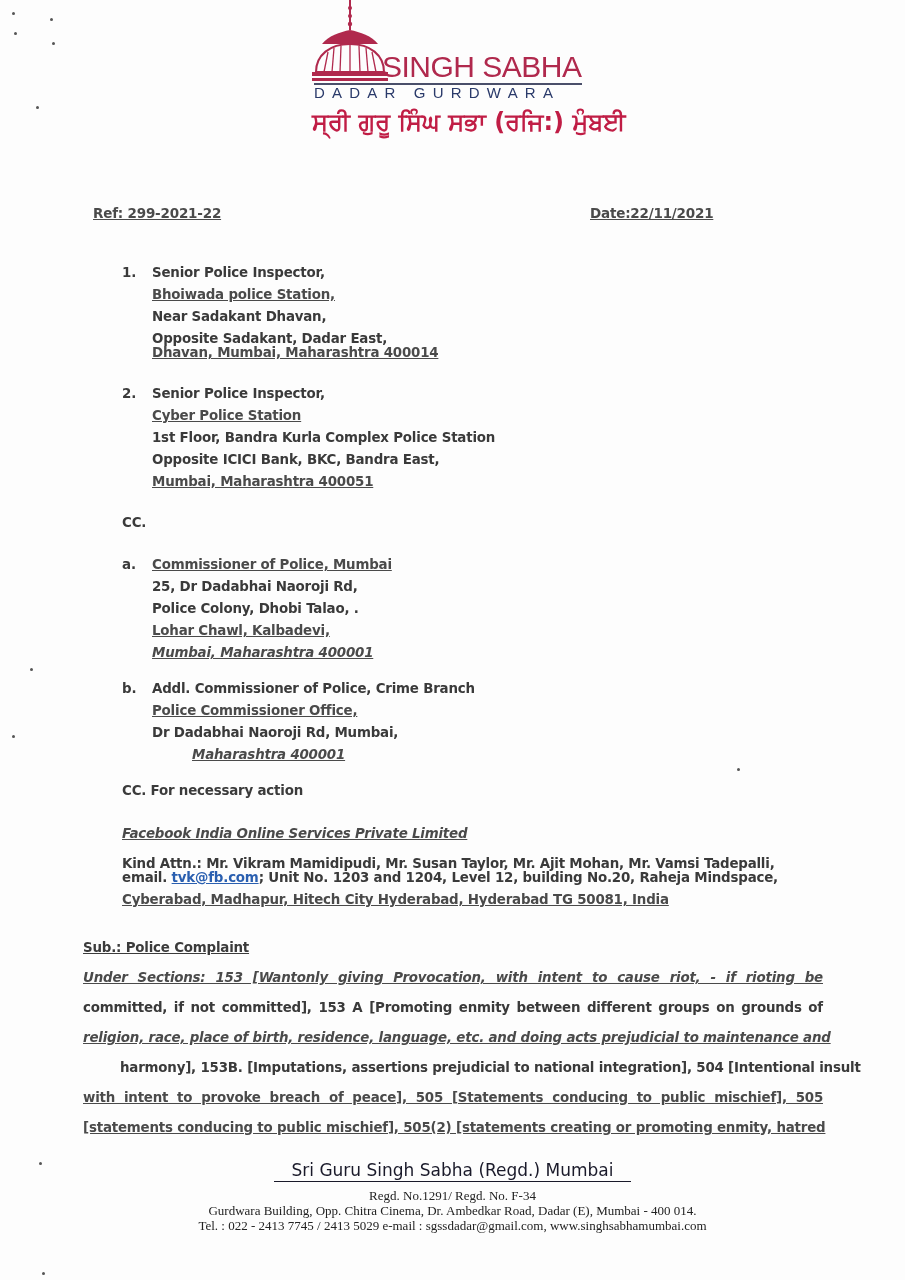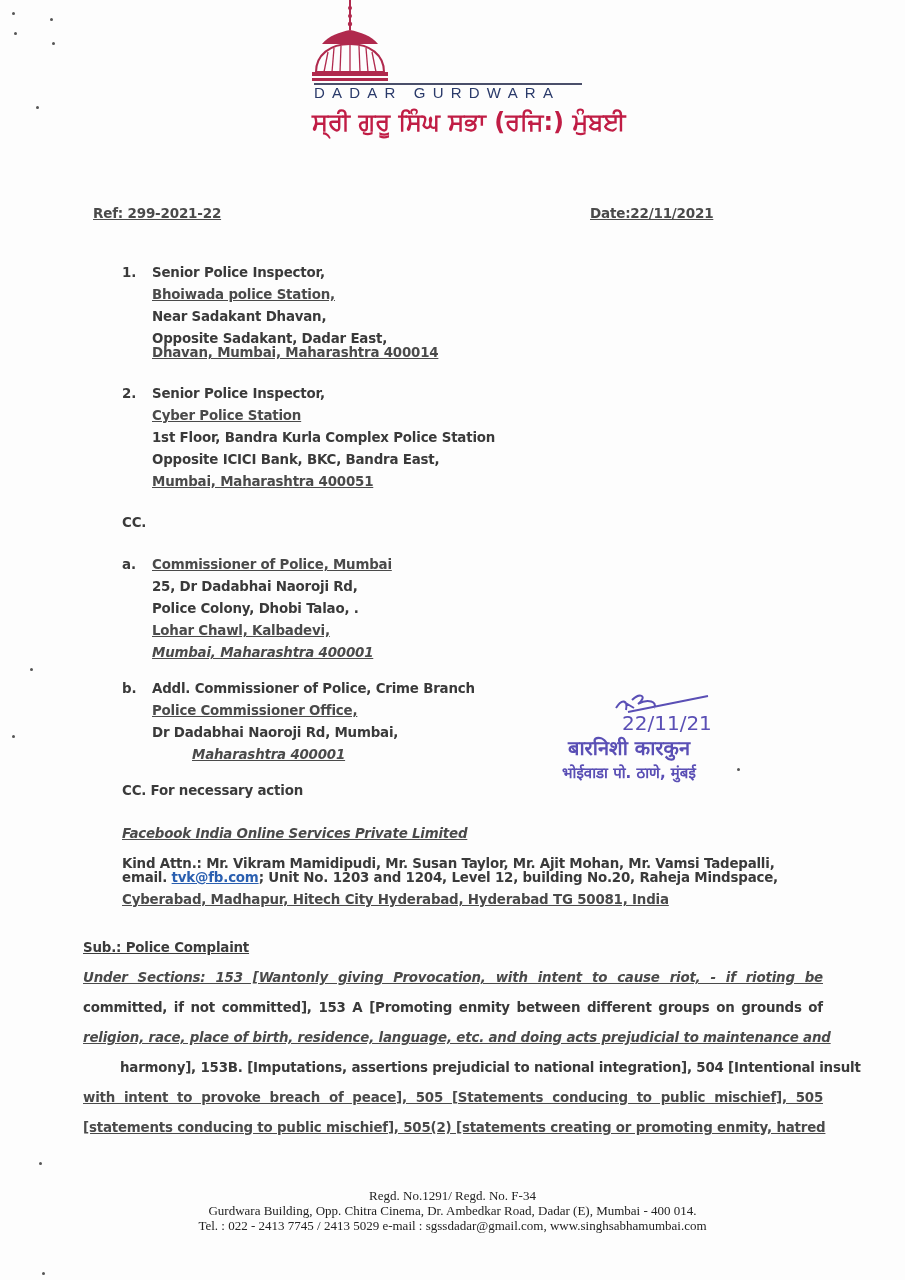--- a/index.html
+++ b/index.html
@@ -68,20 +68,21 @@
           <line x1="22" y1="72" x2="24" y2="48"></line>
         <line x1="30" y1="72" x2="31" y2="46"></line>
           <line x1="40" y1="72" x2="40" y2="44"></line>
         <line x1="50" y1="72" x2="49" y2="46"></line>
           <line x1="58" y1="72" x2="56" y2="48"></line>
         <line x1="66" y1="72" x2="62" y2="52"></line>
       </g>
       <rect x="2" y="72" width="76" height="4" fill="#b0294d"></rect>
       <rect x="2" y="78" width="76" height="3" fill="#b0294d"></rect>
     </svg>
+    <div class="logo-title">SINGH SABHA</div>
     <div class="logo-rule"></div>
     <div class="logo-sub">DADAR GURDWARA</div>
     <div class="logo-gurmukhi">ਸ੍ਰੀ ਗੁਰੂ ਸਿੰਘ ਸਭਾ (ਰਜਿ:) ਮੁੰਬਈ</div>
   </div>
 
   <div class="txt ref faded">Ref: 299-2021-22</div>
   <div class="txt date faded">Date:22/11/2021</div>
 
   <div class="block" style="top:265px;">
     <div class="num">1.</div>
@@ -113,28 +114,20 @@
   </div>
 
   <div class="block" style="top:681px;">
     <div class="num">b.</div>
     <div class="line" style="top:0px;">Addl. Commissioner of Police, Crime Branch</div>
     <div class="line faded" style="top:22px;">Police Commissioner Office,</div>
     <div class="line" style="top:44px;">Dr Dadabhai Naoroji Rd, Mumbai,</div>
     <div class="line faded it" style="top:66px;margin-left:40px;">Maharashtra 400001</div>
   </div>
 
-  <div class="stamp">
-    <svg class="sig" viewBox="0 0 120 45">
-      <path d="M8 20 C14 10 20 12 18 22 M16 14 L26 20 M24 12 C32 4 40 8 30 16 C40 10 50 14 46 20 M20 24 L100 8" fill="none" stroke="#5a4fb5" stroke-width="2"></path>
-      <text x="14" y="42" font-size="20" fill="#5a4fb5" font-family="DejaVu Sans, sans-serif">22/11/21</text>
-    </svg>
-    <div class="d1">बारनिशी कारकुन</div>
-    <div class="d2">भोईवाडा पो. ठाणे, मुंबई</div>
-  </div>
 
   <div class="txt cc2">CC. For necessary action</div>
 
   <div class="fb" style="top:826px;">
     <div class="line faded it" style="top:0px;">Facebook India Online Services Private Limited</div>
     <div class="line" style="top:22px;margin-top:8px;">Kind Attn.: Mr. Vikram Mamidipudi, Mr. Susan Taylor, Mr. Ajit Mohan, Mr. Vamsi Tadepalli,</div>
     <div class="line" style="top:44px;">
       <span>email.</span>
       <span class="link">tvk@fb.com</span><span>;  Unit No. 1203 and 1204, Level 12, building No.20, Raheja Mindspace,</span>
     </div>
@@ -145,20 +138,21 @@
 
   <div class="para" style="top:970px;">
     <div class="pl" style="top:0px;"><span class="it faded">Under Sections: 153 [Wantonly giving Provocation, with intent to cause riot, - if rioting be</span></div>
     <div class="pl" style="top:30px;">committed, if not committed], 153 A [Promoting enmity between different groups on grounds of</div>
     <div class="pl faded it" style="top:60px;">religion, race, place of birth, residence, language, etc. and doing acts prejudicial to maintenance and</div>
     <div class="pl" style="top:90px;margin-left:37px;">harmony], 153B. [Imputations, assertions prejudicial to national integration], 504 [Intentional insult</div>
     <div class="pl faded" style="top:120px;">with intent to provoke breach of peace], 505 [Statements conducing  to public mischief], 505</div>
     <div class="pl faded" style="top:150px;">[statements conducing to public mischief], 505(2) [statements creating or promoting enmity, hatred</div>
   </div>
 
+  <div class="foot-title"><span>Sri Guru Singh Sabha (Regd.) Mumbai</span></div>
   <div class="foot-l" style="top:1188px;">Regd. No.1291/ Regd. No. F-34</div>
   <div class="foot-l" style="top:1203px;">Gurdwara Building, Opp. Chitra Cinema, Dr. Ambedkar Road, Dadar (E), Mumbai - 400 014.</div>
   <div class="foot-l" style="top:1218px;">Tel. : 022 - 2413 7745 / 2413 5029  e-mail : sgssdadar@gmail.com, www.singhsabhamumbai.com</div>
 
   <div class="specks">
     <span style="left:12px;top:12px;"></span>
     <span style="left:50px;top:18px;"></span>
     <span style="left:14px;top:32px;"></span>
     <span style="left:52px;top:42px;"></span>
     <span style="left:36px;top:106px;"></span>

